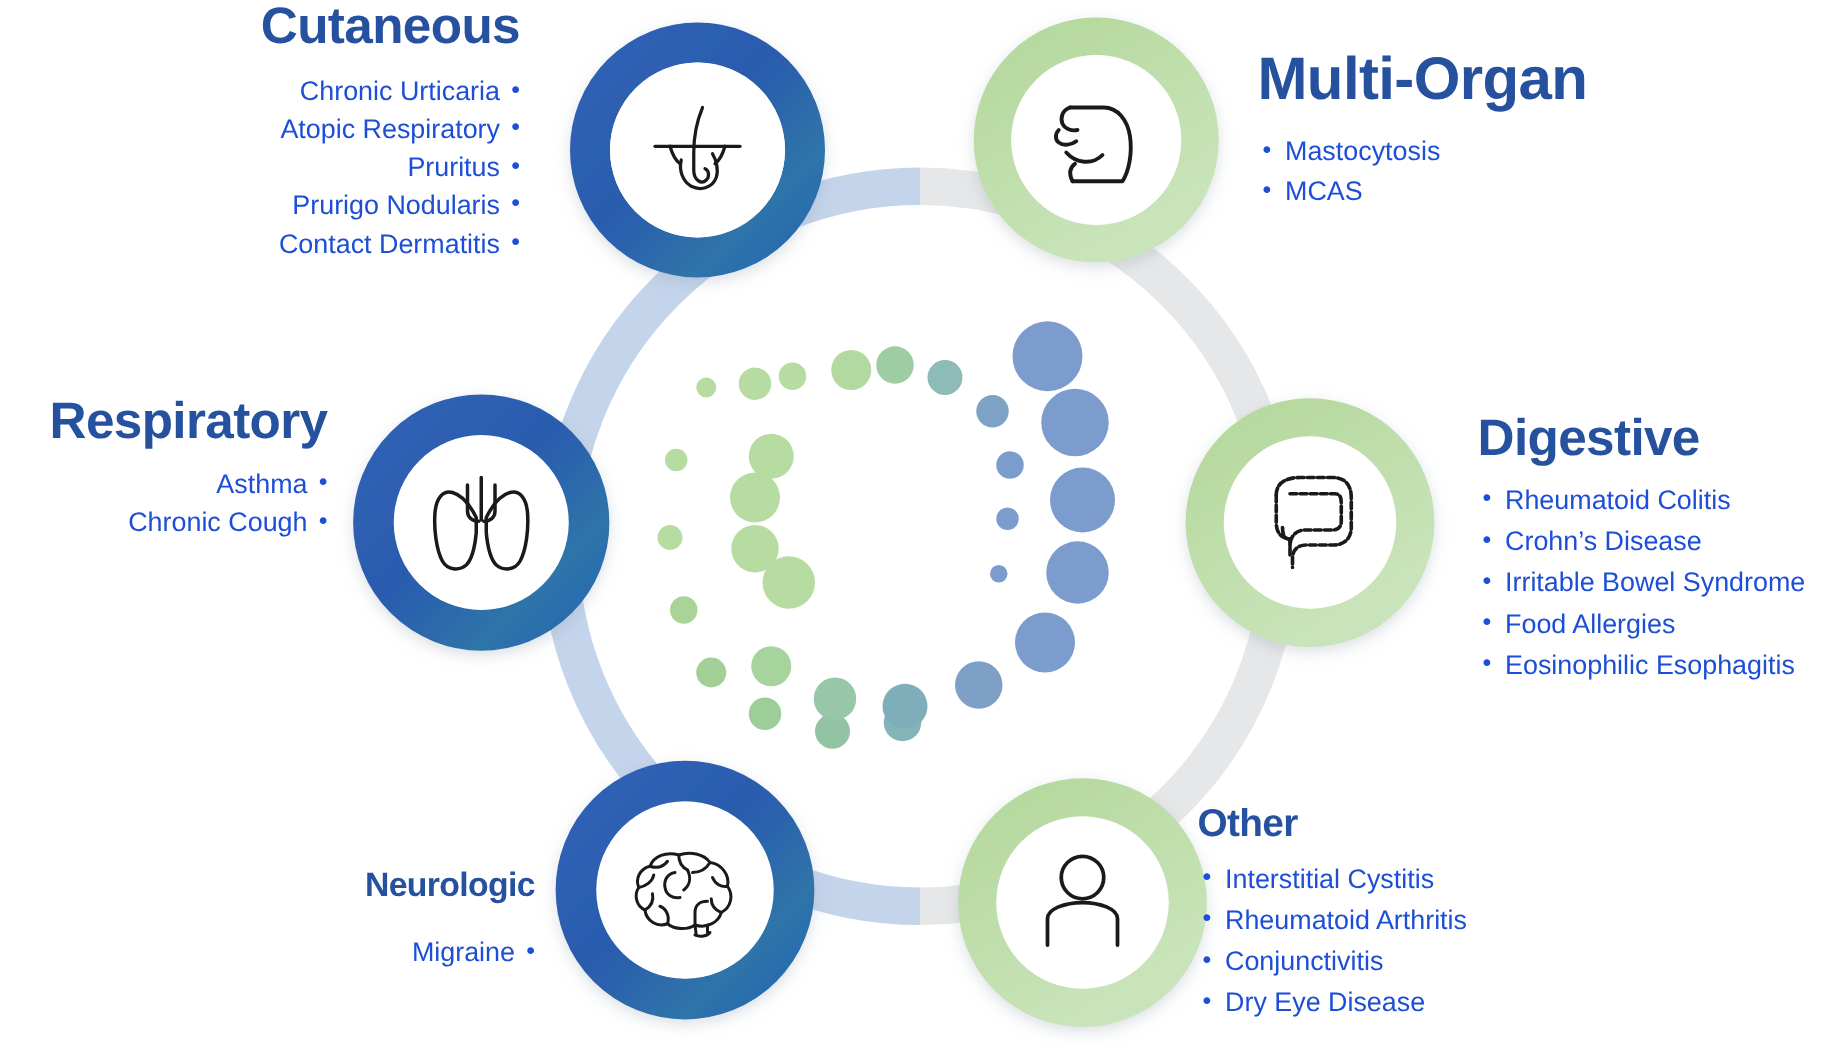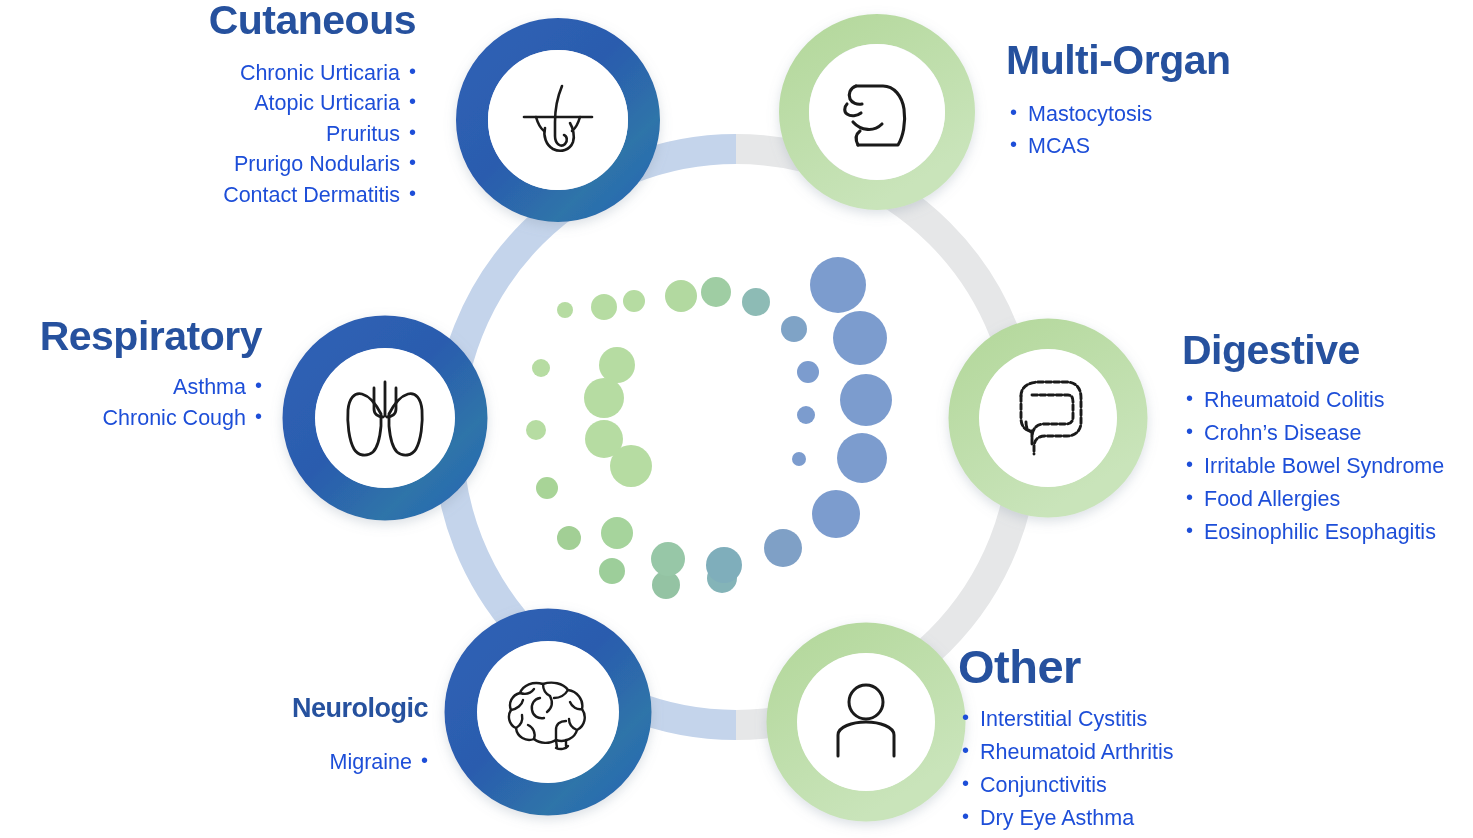--- a/index.html
+++ b/index.html
@@ -64,31 +64,31 @@
   #grp-respiratory .heading { font-size: 41px; letter-spacing: -0.5px; }
   #grp-respiratory .items { margin-top: 14px; }
   #grp-respiratory .items li { font-size: 21.5px; line-height: 31px; }
 
   #grp-neurologic { left: 100px; top: 695px; width: 328px; }
   #grp-neurologic .heading { font-size: 27px; letter-spacing: -0.5px; }
   #grp-neurologic .items { margin-top: 24px; }
   #grp-neurologic .items li { font-size: 21.5px; line-height: 31px; }
 
   #grp-multiorgan { left: 1006px; top: 40px; width: 400px; }
-  #grp-multiorgan .heading { font-size: 41px; letter-spacing: -0.5px; }
+  #grp-multiorgan .heading { font-size: 48px; letter-spacing: -0.5px; }
   #grp-multiorgan .items { margin-top: 16px; padding-left: 4px; }
   #grp-multiorgan .items li { font-size: 21.5px; line-height: 32px; }
 
   #grp-digestive { left: 1182px; top: 330px; width: 300px; }
   #grp-digestive .heading { font-size: 41px; letter-spacing: -0.5px; }
   #grp-digestive .items { margin-top: 12px; padding-left: 4px; }
   #grp-digestive .items li { font-size: 21.5px; line-height: 33px; }
 
   #grp-other { left: 958px; top: 643px; width: 400px; }
-  #grp-other .heading { font-size: 47px; letter-spacing: -0.5px; }
+  #grp-other .heading { font-size: 31px; letter-spacing: -0.5px; }
   #grp-other .items { margin-top: 12px; padding-left: 4px; }
   #grp-other .items li { font-size: 21.5px; line-height: 33px; }
 
   .bullet { font-size: 20px; line-height: 1; vertical-align: 2px; }
 </style>
 </head>
 <body>
 
 <div id="stage">
 
@@ -229,21 +229,21 @@
     <g transform="translate(866,722)" fill="none" stroke="#1A1A1A" stroke-width="3.0" stroke-linecap="round" stroke-linejoin="round">
       <circle cx="0" cy="-20" r="17"></circle>
       <path d="M -28 34 L -28 13 C -28 5 -14 0 0 0 C 14 0 28 5 28 13 L 28 34"></path>
     </g>
   </svg>
 
   <div class="group right-align" id="grp-cutaneous">
     <div class="heading">Cutaneous</div>
     <ul class="items">
       <li><span>Chronic Urticaria</span><span class="bullet">•</span></li>
-      <li><span>Atopic Urticaria</span><span class="bullet">•</span></li>
+      <li><span>Atopic Respiratory</span><span class="bullet">•</span></li>
       <li><span>Pruritus</span><span class="bullet">•</span></li>
       <li><span>Prurigo Nodularis</span><span class="bullet">•</span></li>
       <li><span>Contact Dermatitis</span><span class="bullet">•</span></li>
     </ul>
   </div>
 
   <div class="group right-align" id="grp-respiratory">
     <div class="heading">Respiratory</div>
     <ul class="items">
       <li><span>Asthma</span><span class="bullet">•</span></li>
@@ -276,17 +276,17 @@
       <li><span class="bullet">•</span><span>Eosinophilic Esophagitis</span></li>
     </ul>
   </div>
 
   <div class="group left-align" id="grp-other">
     <div class="heading">Other</div>
     <ul class="items">
       <li><span class="bullet">•</span><span>Interstitial Cystitis</span></li>
       <li><span class="bullet">•</span><span>Rheumatoid Arthritis</span></li>
       <li><span class="bullet">•</span><span>Conjunctivitis</span></li>
-      <li><span class="bullet">•</span><span>Dry Eye Asthma</span></li>
+      <li><span class="bullet">•</span><span>Dry Eye Disease</span></li>
     </ul>
   </div>
 
 </div>
 
 </body></html>

